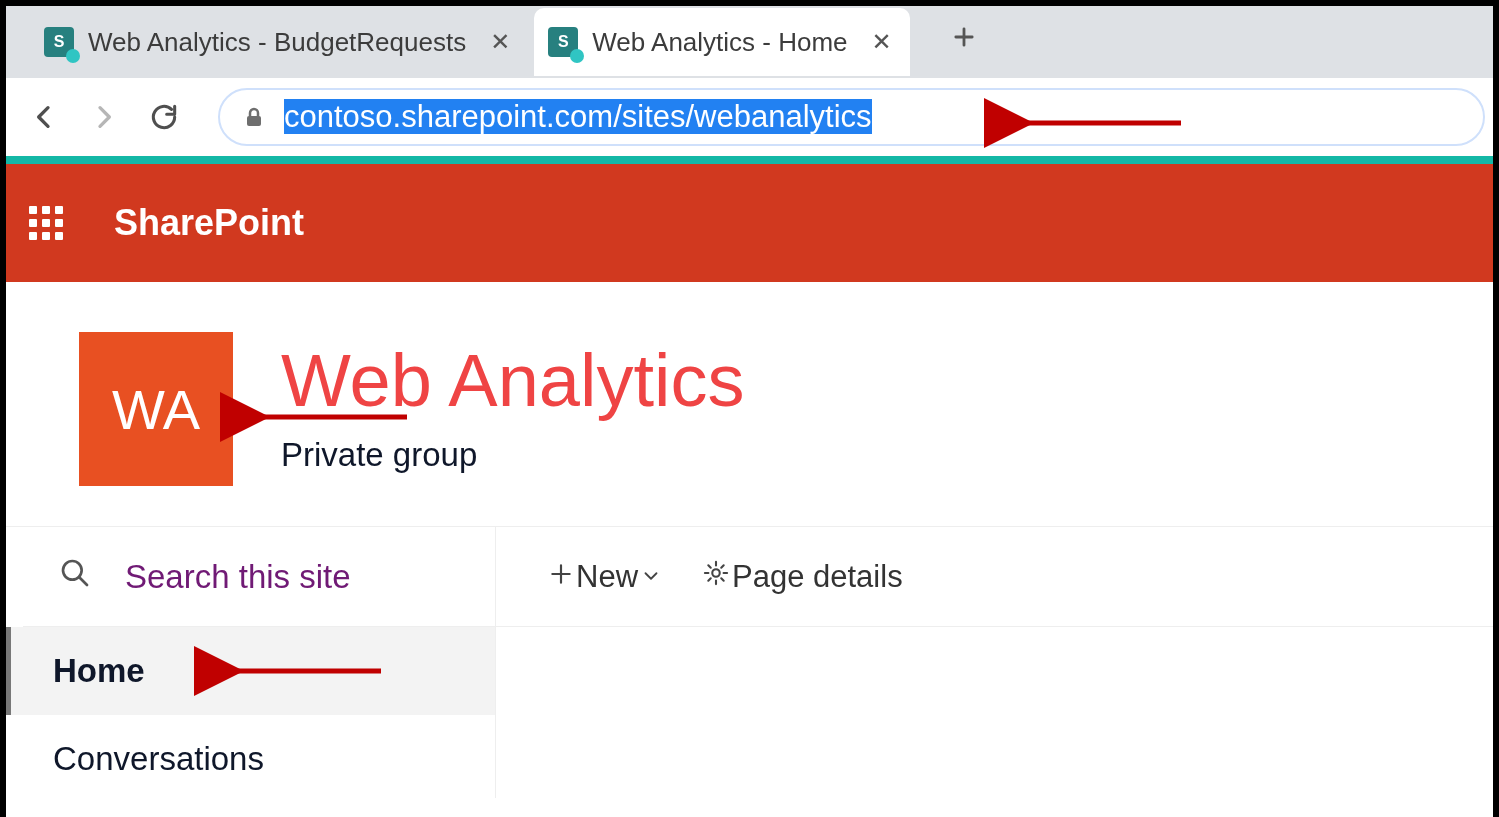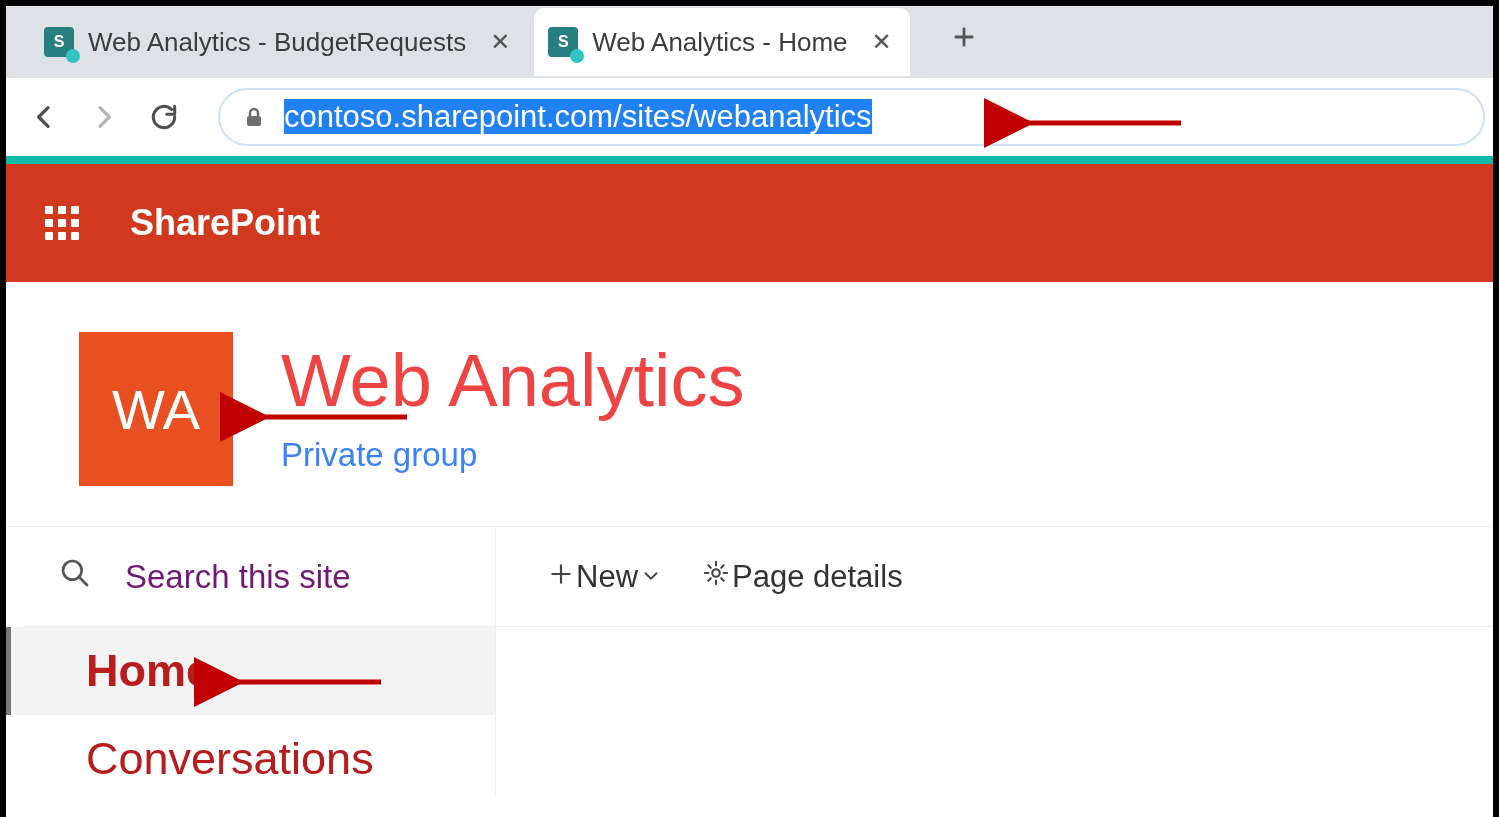--- a/index.html
+++ b/index.html
@@ -24,37 +24,37 @@
 .nav-btn.enabled svg { stroke: #4f4f4f; }
 
 .omnibox { flex: 1; display: flex; align-items: center; height: 58px; border: 2px solid #cfe0fb; border-radius: 30px; margin-left: 24px; padding: 0 20px; position: relative; }
 .lock-icon { width: 28px; height: 28px; display: flex; align-items: center; justify-content: center; color: #6e6e6e; margin-right: 16px; }
 .url-text { font-size: 31px; color: #202020; }
 .url-highlight { background: #2281f2; color: #fff; }
 
 .arrow-annot { position: absolute; }
 .arrow-annot svg { overflow: visible; }
 
-.suite-header { background: #d1391f; height: 118px; display: flex; align-items: center; color: #fff; padding-left: 16px; }
+.suite-header { background: #d1391f; height: 118px; display: flex; align-items: center; color: #fff; }
 .waffle { width: 80px; display: flex; align-items: center; justify-content: center; }
 .waffle-grid { display: grid; grid-template-columns: repeat(3, 8px); grid-template-rows: repeat(3, 8px); gap: 5px; }
 .waffle-grid span { width: 8px; height: 8px; background: #fff; border-radius: 1px; }
 .suite-title { font-size: 36px; font-weight: 600; margin-left: 28px; }
 
 .site-header { display: flex; align-items: center; padding: 50px 12px 40px 73px; }
 .site-logo { width: 154px; height: 154px; background: #e85022; color: #fff; display: flex; align-items: center; justify-content: center; font-size: 56px; }
 .site-meta { margin-left: 48px; }
 .site-title { font-size: 74px; color: #ef4444; font-weight: 300; line-height: 1; }
-.site-sub { font-size: 33px; color: #3b82f6; margin-top: 18px; }
+.site-sub { font-size: 33px; color: #0f172a; margin-top: 18px; }
 
 .main-row { display: flex; border-top: 1px solid #eee; height: 272px; }
 .left-col { width: 490px; border-right: 1px solid #eee; }
 .search-row { display: flex; align-items: center; height: 100px; padding: 0 28px 0 36px; font-size: 33px; color: #701a75; border-bottom: 1px solid #eee; margin-left: 17px; }
 .search-row .sicon { margin-right: 34px; color: #555; }
-.nav-item { height: 88px; display: flex; align-items: center; padding-left: 80px; font-size: 45px; color: #b91c1c; position: relative; }
+.nav-item { height: 88px; display: flex; align-items: center; padding-left: 47px; font-size: 33px; color: #0f172a; position: relative; }
 .nav-item.active { background: #f3f3f3; font-weight: 600; }
 .nav-item.active::before { content: ""; position: absolute; left: 0; top: 0; bottom: 0; width: 5px; background: #777; }
 
 .cmd-bar { display: flex; align-items: center; height: 100px; padding-left: 52px; font-size: 31px; color: #333; gap: 40px; border-bottom: 1px solid #eee; }
 .cmd-item { display: flex; align-items: center; gap: 2px; }
 .cmd-item .ci { color: #444; }
 </style>
 </head>
 <body>
 

